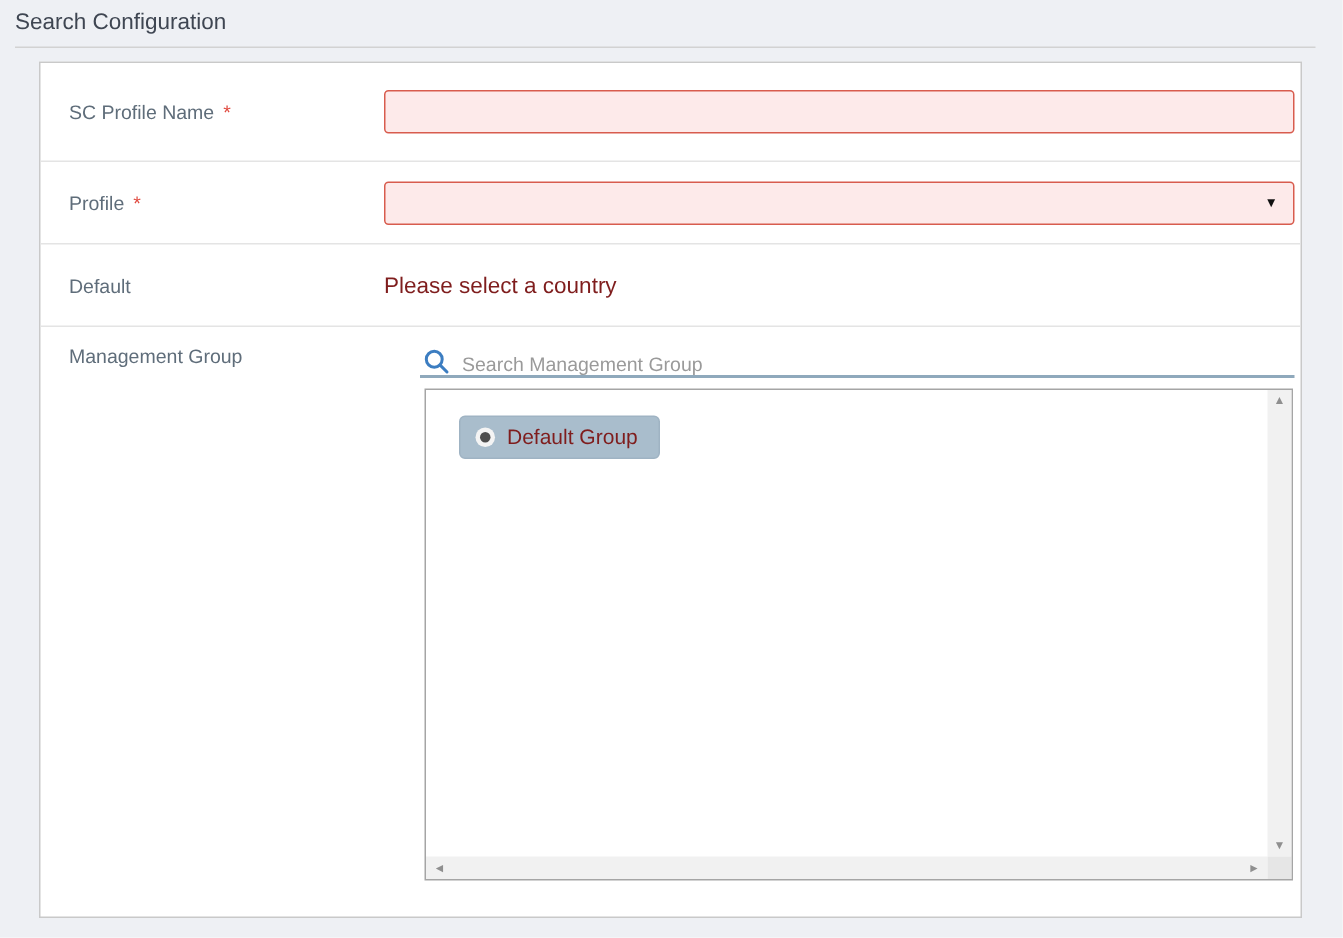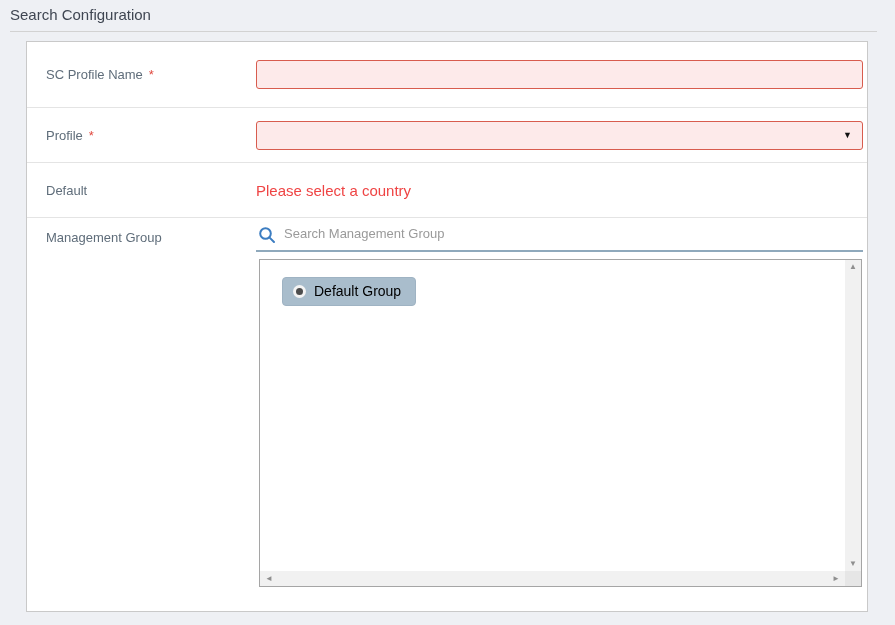--- a/index.html
+++ b/index.html
@@ -23,21 +23,21 @@
   .panel {
     position:absolute; left:26px; top:41px; width:842px; height:571px;
     background:#ffffff; border:1px solid #c9c9c9;
     display:flex; flex-direction:column;
   }
 
   .row { display:flex; border-bottom:1px solid #e4e4e4; }
   .row-sc      { height:66px; }
   .row-country { height:55px; }
   .row-models  { height:55px; }
-  .row-mg      { flex:1; border-bottom:none; }
+  .row-mg      { flex:1; border-bottom:none;gap:24px; }
 
   .label-col {
     width:229px; padding-left:19px; flex-shrink:0;
     display:flex; align-items:center; gap:6px;
     font-size:13px; color:#5f6d7a;
   }
   .label-col.top { align-items:flex-start; padding-top:12px; }
   .req { color:#e0493f; font-size:13px; }
 
   .field-col {
@@ -56,44 +56,44 @@
   }
   .invalid-select {
     width:100%; height:29px;
     background:#fdeaea; border:1.5px solid #d85c4e; border-radius:3px;
     display:flex; align-items:center; justify-content:space-between;
     padding:0 10px; cursor:default;
   }
   .select-value { font-size:14px; color:#333; }
   .select-arrow { font-size:9px; color:#111; }
 
-  .models-value { font-size:15px; color:#ef4444; }
+  .models-value { font-size:15px; color:#7f1d1d; }
 
   .search-bar {
-    display:flex; align-items:flex-start; height:26px;
+    display:flex; align-items:flex-end; height:26px;
     border-bottom:2px solid #8fa9bc;
   }
   .search-icon { flex-shrink:0; margin:0 8px 0 2px; display:block; }
   .search-input {
     flex:1; border:none; outline:none; background:transparent;
     font-family:inherit; font-size:13px; color:#444; min-width:0;
   }
   .search-input::placeholder { color:#9a9a9a; }
 
   .listbox {
     position:relative; margin:7px 1px 0 3px; height:328px;
     border:1px solid #a5a5a5; background:#ffffff; overflow:hidden;
   }
   .listbox-content { position:absolute; left:0; top:0; right:16px; bottom:15px; }
 
   .group-button {
     display:inline-flex; align-items:center; gap:8px;
     margin:17px 0 0 22px; padding:5px 14px 6px 10px;
     background:#a9bdcc; border:1px solid #9fb3c3; border-radius:4px;
-    color:#000000; font-size:14px; cursor:pointer;
+    color:#7f1d1d; font-size:14px; cursor:pointer;
   }
   .radio-outer {
     width:13px; height:13px; border-radius:50%; background:#f4f4f4;
     display:flex; align-items:center; justify-content:center; flex-shrink:0;
   }
   .radio-inner { width:7px; height:7px; border-radius:50%; background:#4d4d4d; }
 
   .vscroll {
     position:absolute; top:0; right:0; bottom:15px; width:16px;
     background:#f1f1f1;

